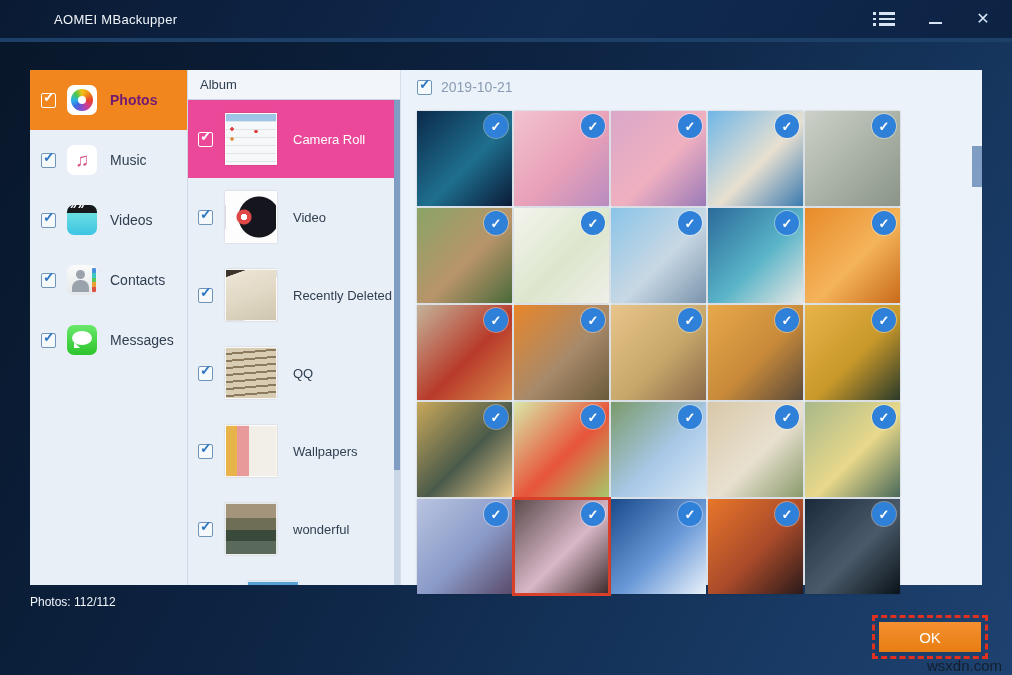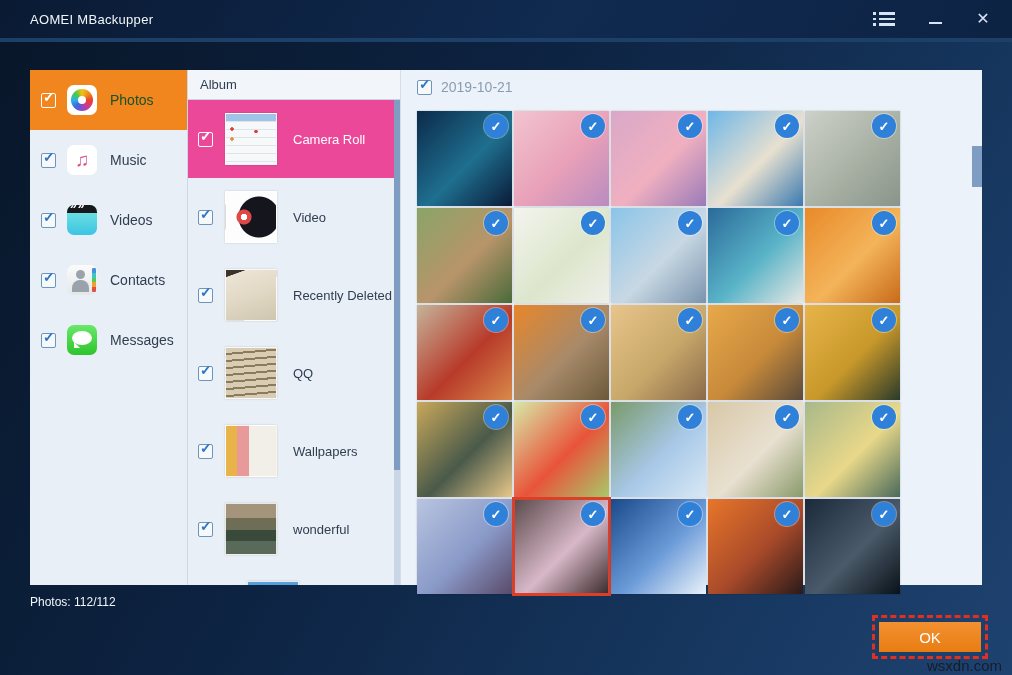--- a/index.html
+++ b/index.html
@@ -13,41 +13,41 @@
   }
 
   
   .titlebar {
     position:absolute; top:0; left:0; width:100%; height:42px;
     background:linear-gradient(120deg,#0a1a33 0%,#102a50 55%,#0d2344 100%);
     border-bottom:4px solid #1d4068;
     display:flex; align-items:center; justify-content:space-between;
     padding:0 18px 0 30px;
   }
-  .tb-title { color:#f2f6fb; font-size:13px; letter-spacing:.3px; }
+  .tb-title { color:#f2f6fb; font-size:13px; letter-spacing:.3px;margin-left:24px; }
   .tb-icons { display:flex; align-items:center; gap:26px; }
   .tb-btn { width:22px; height:22px; display:flex; align-items:center; justify-content:center; cursor:pointer; }
   .menu-glyph { display:flex; flex-direction:column; gap:3px; }
   .menu-glyph span { display:block; width:16px; height:2.5px; background:#d7e4f4; position:relative; }
   .menu-glyph span::before { content:""; position:absolute; left:-6px; top:0; width:3px; height:2.5px; background:#d7e4f4; }
   .min-glyph { width:13px; height:2.5px; background:#d7e4f4; margin-top:8px; }
   .close-glyph { color:#d7e4f4; font-size:16px; line-height:1; }
 
   
   .content {
     position:absolute; left:30px; top:70px; width:952px; height:515px;
     display:flex; background:#e9eff7;
   }
 
   
   .sidebar { width:158px; background:#e9eff7; border-right:1px solid #ccd8e6; }
   .side-item { height:60px; display:flex; align-items:center; padding-left:11px; cursor:pointer; }
   .side-item.selected { background:#f0861d; }
   .side-label { margin-left:13px; font-size:14px; color:#2f3e50; }
-  .side-item.selected .side-label { color:#14532d; }
+  .side-item.selected .side-label { color:#701a75;font-weight:bold; }
 
   
   .cbx { position:relative; width:15px; height:15px; border:1px solid #6f94ba; border-radius:2px; background:rgba(255,255,255,.6); flex:none; cursor:pointer; }
   .cbx::after { content:"\2713"; position:absolute; left:1px; top:-5px; font-size:14px; font-weight:bold; color:#2f77c2; }
   .cbx.white { border-color:#fff; background:transparent; }
   .cbx.white::after { color:#fff; }
 
   
   .app-icon { width:30px; height:30px; border-radius:7px; margin-left:11px; position:relative; flex:none; overflow:hidden; }
   .icon-photos { background:#fff; }

